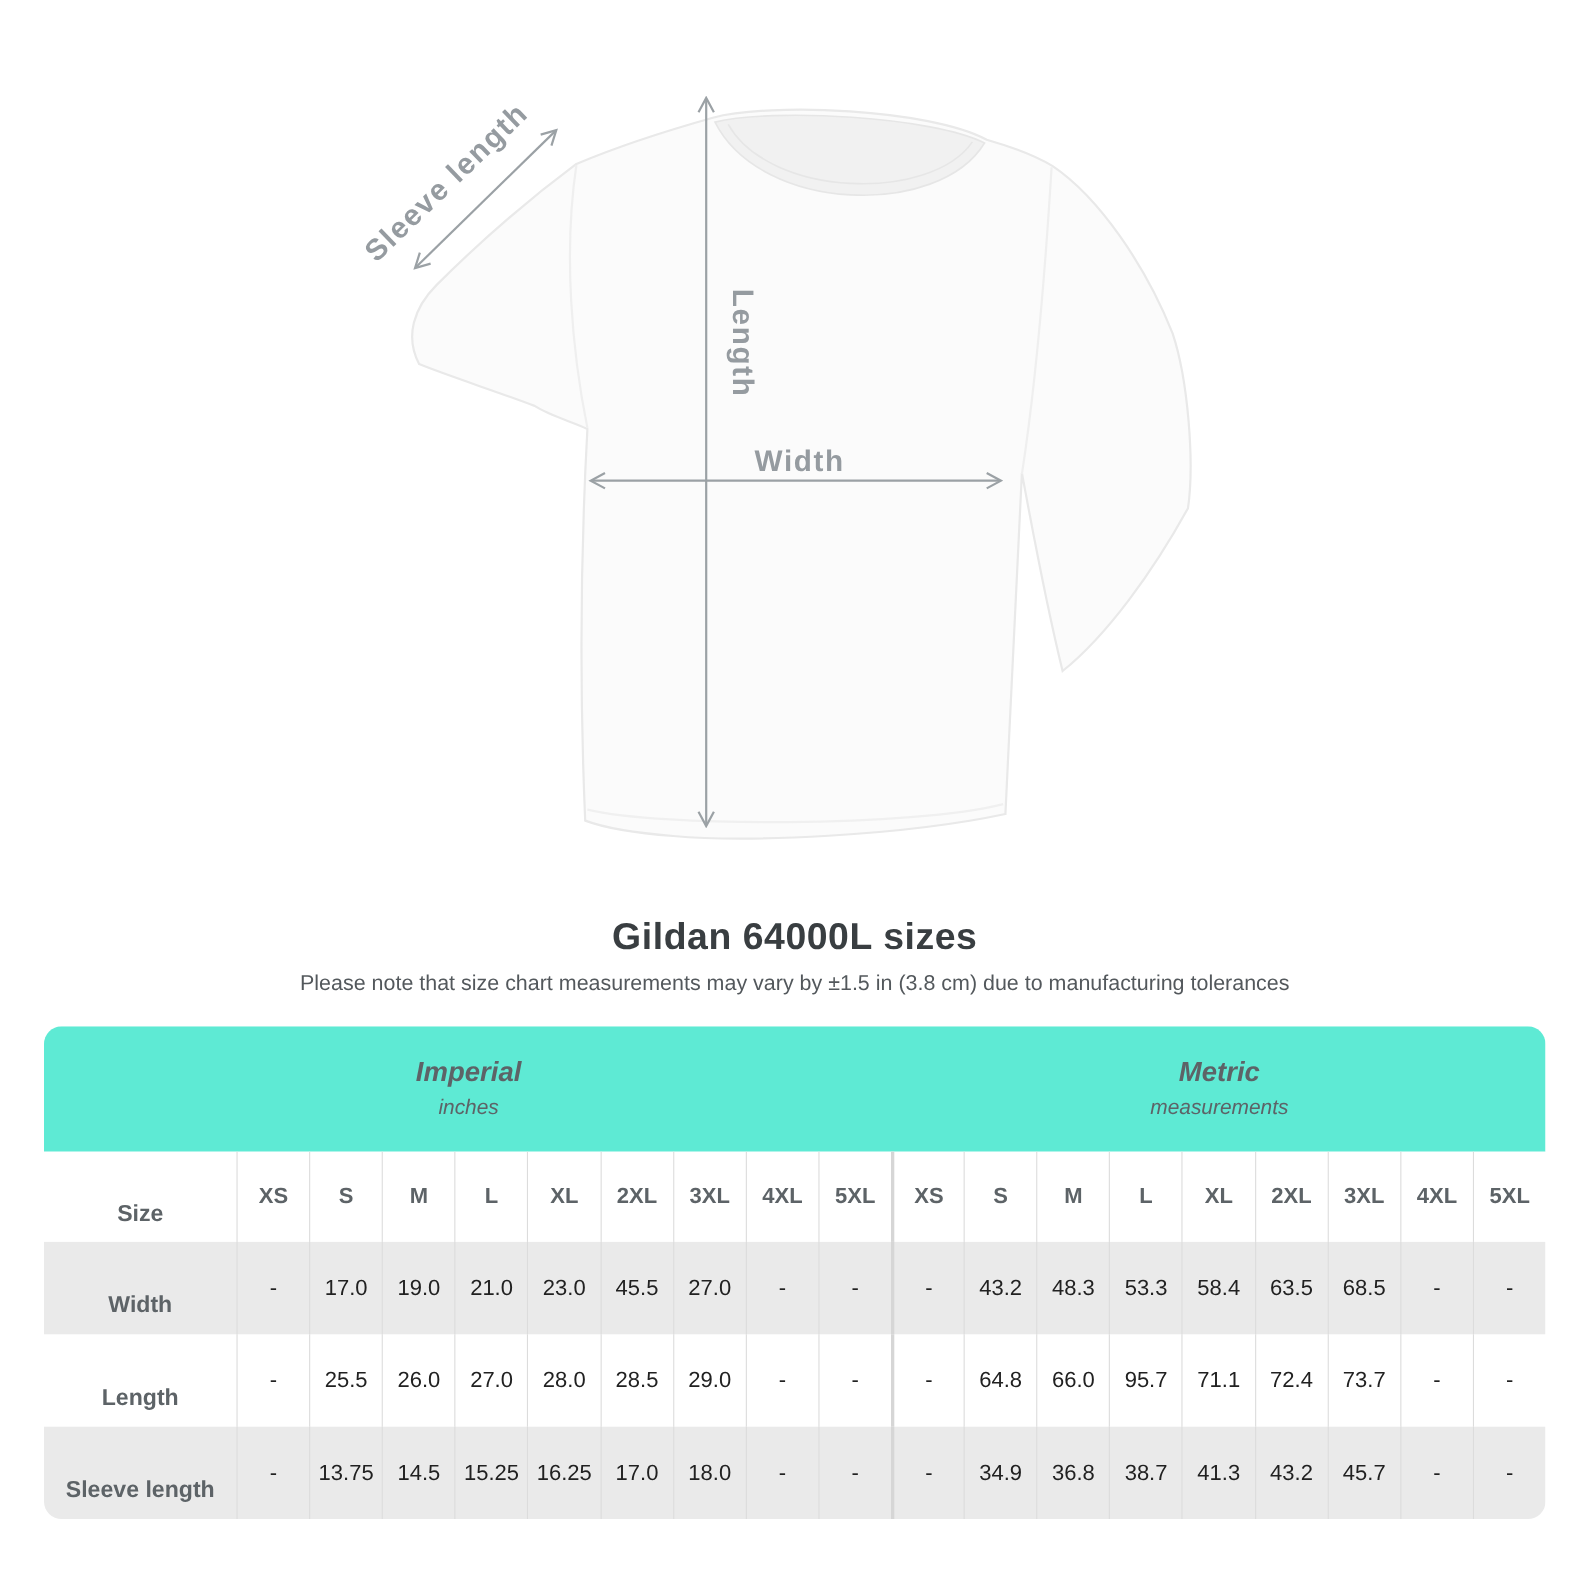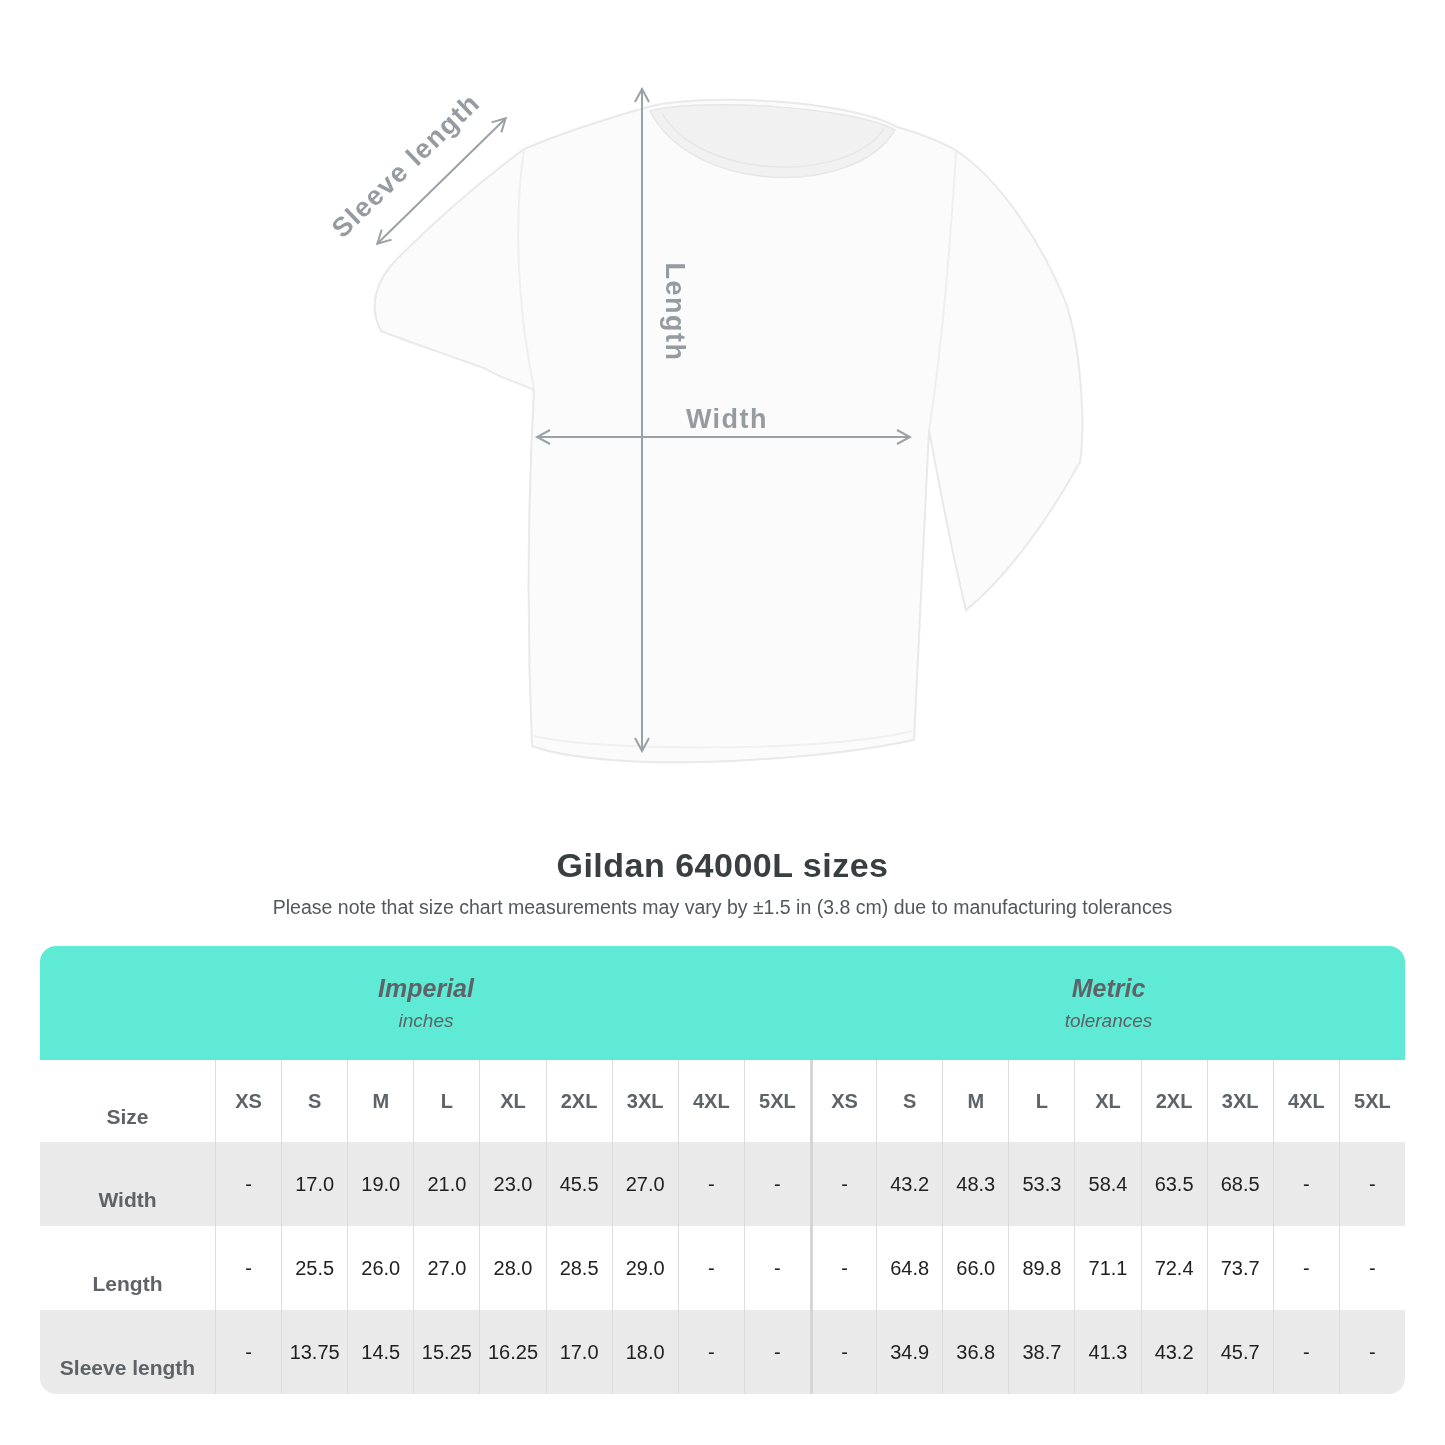--- a/index.html
+++ b/index.html
@@ -6,21 +6,21 @@
   body{
     width:1445px;height:1445px;background:#ffffff;overflow:hidden;
     font-family:"Liberation Sans", sans-serif;
     -webkit-font-smoothing:antialiased;
   }
   
   .diagram{position:relative;width:1445px;height:830px;}
   .diagram svg{position:absolute;left:0;top:0;}
   .meas-label{font-weight:bold;font-size:27px;fill:#959ba0;letter-spacing:1.5px;}
   
-  .title-block{text-align:center;margin-top:16px;}
+  .title-block{text-align:center;margin-top:3px;}
   .page-title{font-size:34px;font-weight:bold;color:#393e41;letter-spacing:.5px;}
   .page-subtitle{margin-top:11px;font-size:19.5px;color:#53585c;}
   
   .size-table{
     width:1365px;margin:27px auto 0 auto;border-radius:16px;overflow:hidden;
     color:#5d6367;
   }
   .band{display:grid;grid-template-columns:772px 1fr;background:#5eead4;height:114px;}
   .band-half{display:flex;flex-direction:column;align-items:center;justify-content:center;}
   .band-title{font-size:25px;font-weight:bold;font-style:italic;color:#5d6367;}
@@ -93,21 +93,21 @@
 </div>
 
 <div class="size-table">
   <div class="band">
     <div class="band-half">
       <div class="band-title">Imperial</div>
       <div class="band-sub">inches</div>
     </div>
     <div class="band-half">
       <div class="band-title">Metric</div>
-      <div class="band-sub">tolerances</div>
+      <div class="band-sub">measurements</div>
     </div>
   </div>
   <div class="trow head">
       <div class="cell first size-head row-label">Size</div>
       <div class="cell size-head">XS</div>
       <div class="cell size-head">S</div>
       <div class="cell size-head">M</div>
       <div class="cell size-head">L</div>
       <div class="cell size-head">XL</div>
       <div class="cell size-head">2XL</div>
@@ -153,21 +153,21 @@
         <div class="cell ">26.0</div>
         <div class="cell ">27.0</div>
         <div class="cell ">28.0</div>
         <div class="cell ">28.5</div>
         <div class="cell ">29.0</div>
         <div class="cell ">-</div>
         <div class="cell ">-</div>
         <div class="cell boundary">-</div>
         <div class="cell ">64.8</div>
         <div class="cell ">66.0</div>
-        <div class="cell ">89.8</div>
+        <div class="cell ">95.7</div>
         <div class="cell ">71.1</div>
         <div class="cell ">72.4</div>
         <div class="cell ">73.7</div>
         <div class="cell ">-</div>
         <div class="cell ">-</div>
       </div>
       <div class="trow data striped">
         <div class="cell first row-label">Sleeve length</div>
         <div class="cell ">-</div>
         <div class="cell ">13.75</div>

